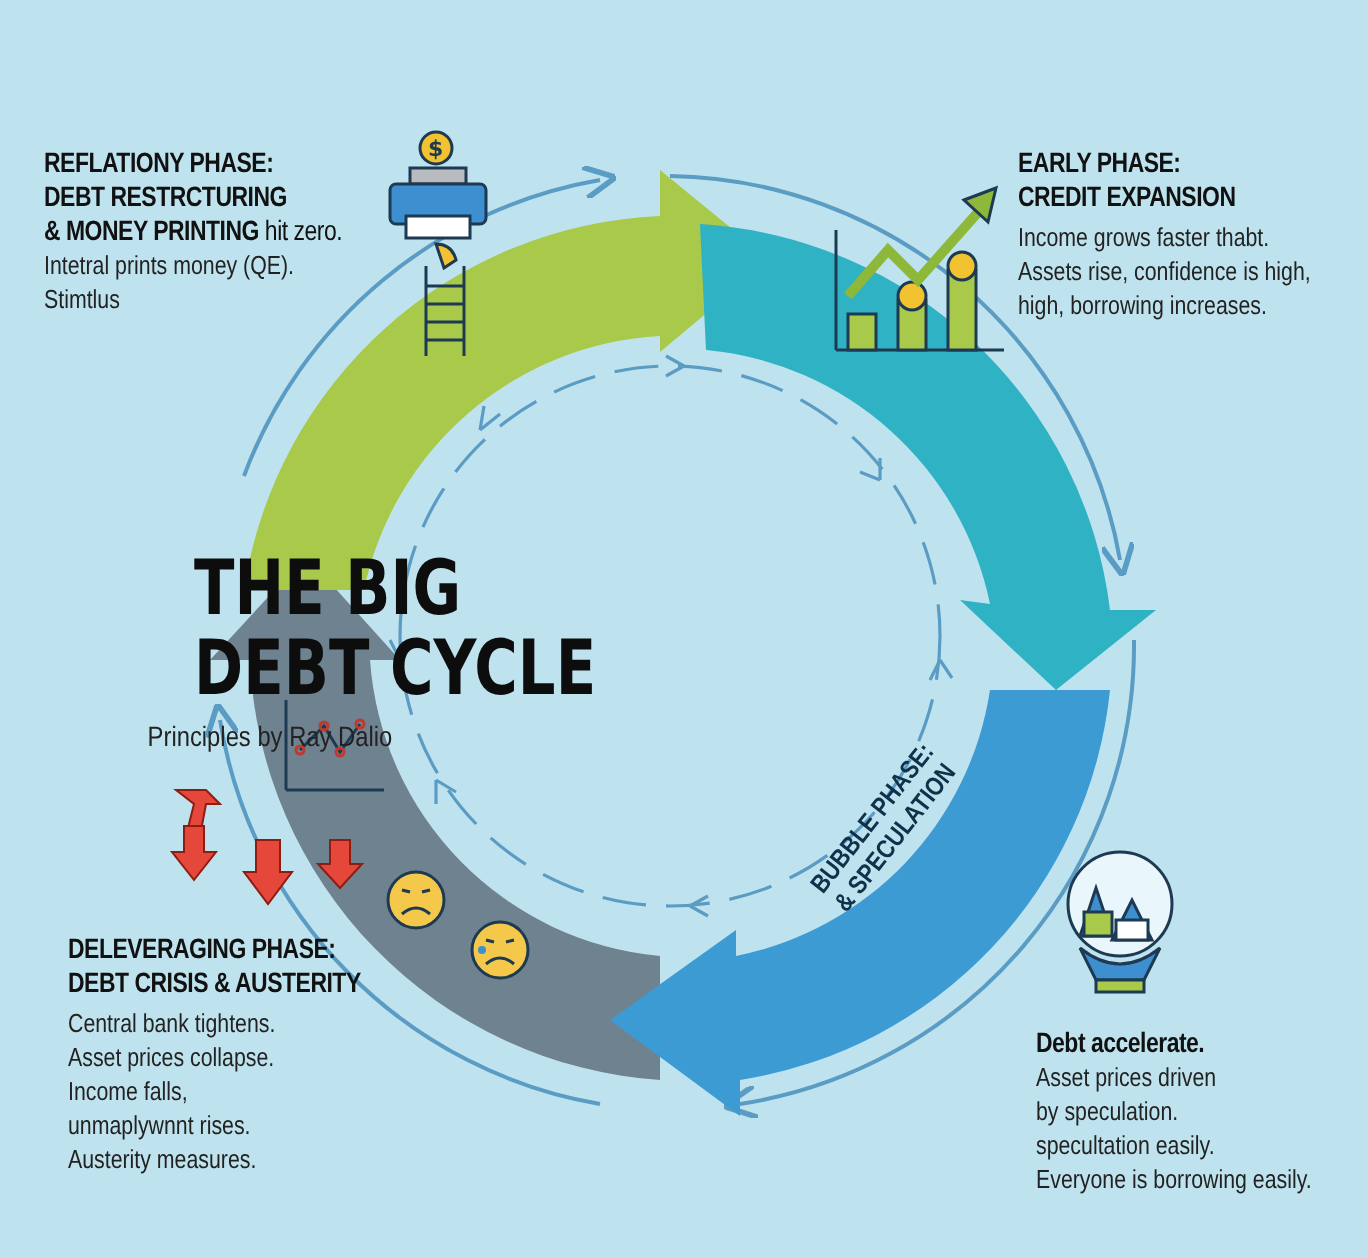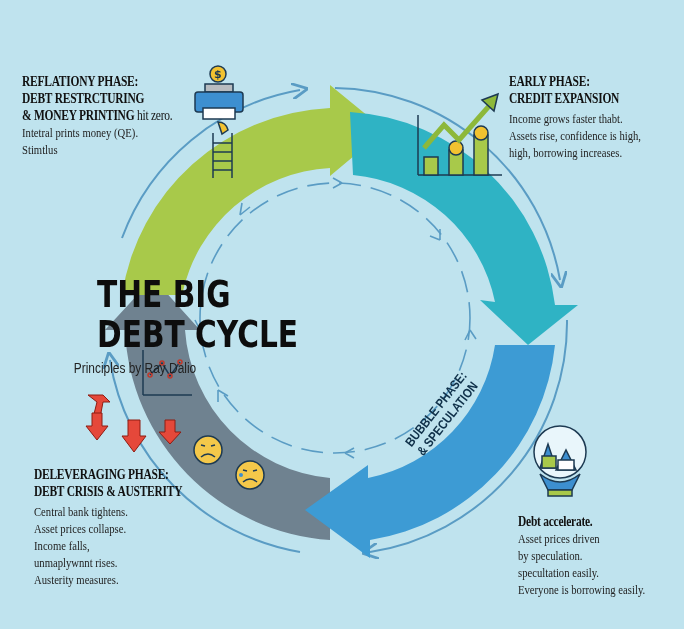--- a/index.html
+++ b/index.html
@@ -1,18 +1,18 @@
 <!DOCTYPE html>
 <html><head>
 <meta charset="utf-8">
 <style>
   html,body{margin:0;padding:0;}
   body{width:684px;height:629px;background:#bfe3ee;position:relative;overflow:hidden;font-family:"Liberation Sans","DejaVu Sans",sans-serif;color:#1a1a1a;}
   .svgwrap{position:absolute;left:0;top:0;width:684px;height:629px;}
-  .txt{position:absolute;font-family:Liberation Serif, serif;}
+  .txt{position:absolute;font-family:Liberation Sans, sans-serif;}
   .head{font-weight:bold;font-size:14px;line-height:17px;letter-spacing:-0.3px;color:#111;transform:scaleX(0.82);transform-origin:left top;white-space:nowrap;}
   .body{font-size:13px;line-height:17px;color:#222;transform:scaleX(0.82);transform-origin:left top;white-space:nowrap;}
   .body span{display:block;}
   .title{position:absolute;left:0;width:664px;top:274px;margin-left:24px;}
   .title .t1,.title .t2{font-family:"DejaVu Sans","Liberation Sans",sans-serif;font-weight:bold;font-size:38px;line-height:40px;display:block;transform:scaleX(0.78);color:#0d0d0d;letter-spacing:0px;}
   .title .sub{font-size:14px;display:block;margin-top:6px;color:#222;transform:scaleX(0.85);}
   .bubble-label{position:absolute;left:402px;top:440px;font-weight:bold;font-size:13px;line-height:15px;color:#10314a;transform:rotate(-52deg) scaleX(0.85);transform-origin:left top;white-space:nowrap;}
 </style>
 </head>
 <body>

